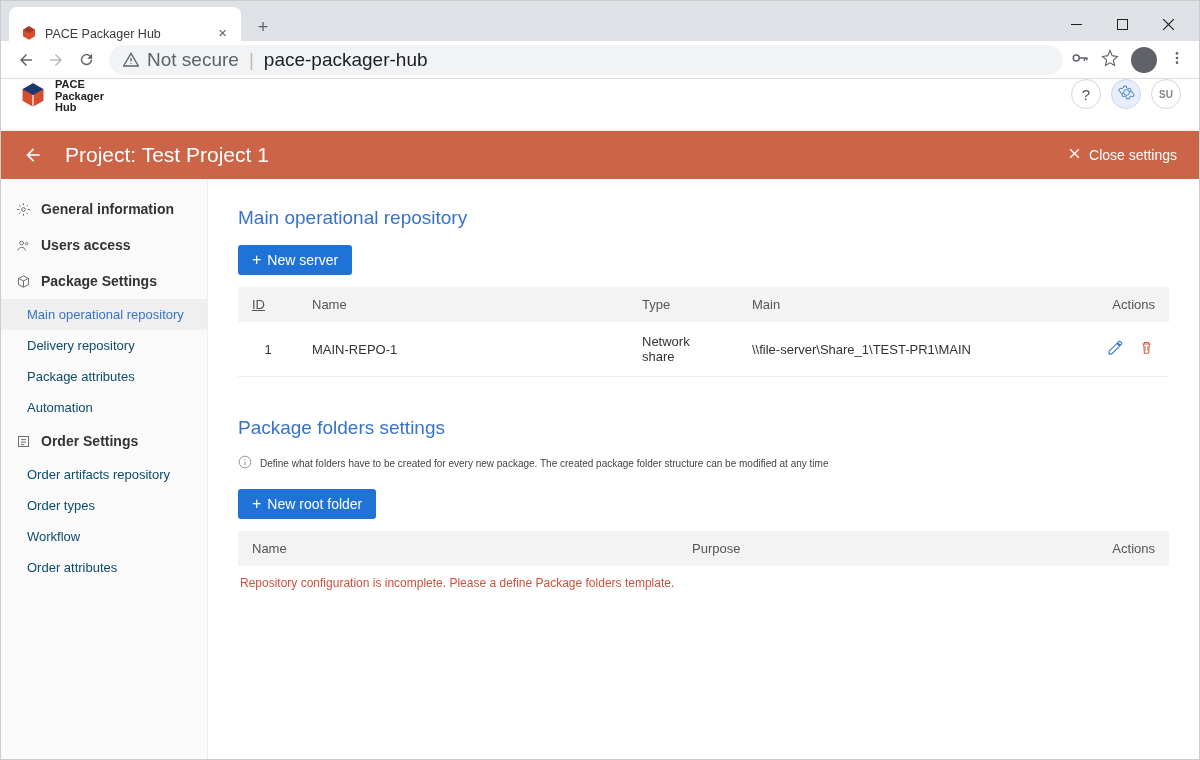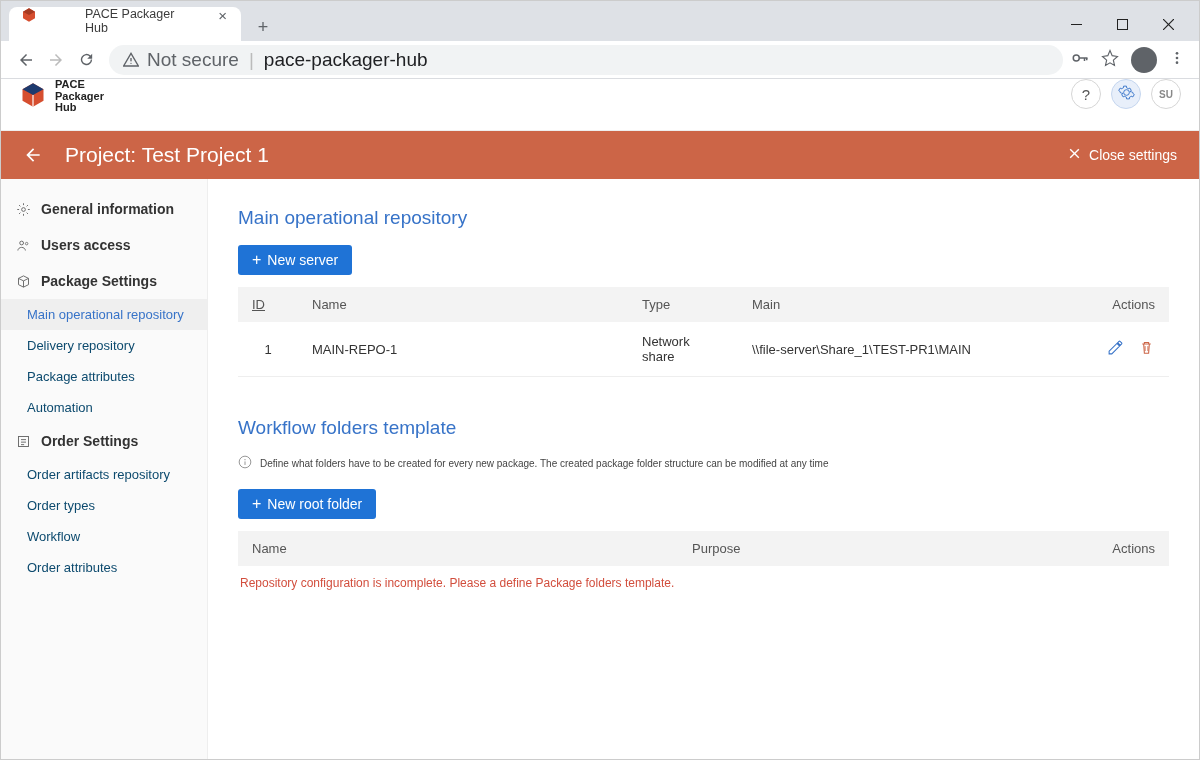--- a/index.html
+++ b/index.html
@@ -1,21 +1,21 @@
 <!DOCTYPE html>
 <html><head>
 <meta charset="utf-8">
 <style>
   * { box-sizing: border-box; margin: 0; padding: 0; }
   body { font-family: "Segoe UI", Arial, sans-serif; font-size: 13px; color: #333; background: #fff; width: 1200px; height: 760px; overflow: hidden; border: 1px solid #ccc; }
   
   
   .browser-chrome { background: #dee1e6; }
   .tab-strip { display: flex; align-items: flex-end; height: 40px; padding: 6px 8px 0 8px; }
-  .tab { display: flex; align-items: flex-start; background: #fff; border-radius: 8px 8px 0 0; padding: 0 12px; height: 34px; width: 232px; font-size: 12.5px; color: #3c3c3c; gap: 40px; }
+  .tab { display: flex; align-items: flex-end; background: #fff; border-radius: 8px 8px 0 0; padding: 0 12px; height: 34px; width: 232px; font-size: 12.5px; color: #3c3c3c; }
   .tab .favicon { width: 16px; height: 16px; margin-right: 8px; display: inline-flex; align-items: center; justify-content: center; }
   .tab .close { margin-left: auto; color: #5f6368; font-size: 15px; cursor: pointer; padding: 0 2px;}
   .new-tab { width: 28px; height: 28px; display: flex; align-items: center; justify-content: center; color: #5f6368; font-size: 18px; margin-left: 8px; cursor: pointer; }
   .window-controls { margin-left: auto; display: flex; align-items: center; height: 34px; }
   .wc-btn { width: 46px; height: 30px; display: flex; align-items: center; justify-content: center; color: #222; font-size: 14px; cursor: pointer; }
   
   .addr-bar { display: flex; align-items: center; background: #fff; height: 38px; padding: 0 10px; border-bottom: 1px solid #dadce0; }
   .nav-btn { width: 30px; height: 30px; display: flex; align-items: center; justify-content: center; color: #5f6368; font-size: 18px; cursor: pointer; border-radius: 50%; }
   .nav-btn.disabled { color: #bbb; cursor: default; }
   .url-box { flex: 1; display: flex; align-items: center; background: #f1f3f4; border-radius: 20px; height: 30px; margin: 0 8px; padding: 0 14px; font-size: 19px; color: #5f6368; }
@@ -299,21 +299,21 @@
                   <path d="M6 7h12M9 7V5h6v2M8 7l1 13h6l1-13" fill="none" stroke="#cc6547" stroke-width="1.5"></path>
                   <line x1="10" y1="10" x2="10" y2="17" stroke="#cc6547" stroke-width="1.3"></line>
                   <line x1="14" y1="10" x2="14" y2="17" stroke="#cc6547" stroke-width="1.3"></line>
                 </svg>
             </span>
           </td>
         </tr>
       </tbody>
     </table>
     
-    <div class="section-title second">Workflow folders template</div>
+    <div class="section-title second">Package folders settings</div>
     <div class="info-row">
       <span class="info-icon">
         <svg width="14" height="14" viewBox="0 0 24 24">
             <circle cx="12" cy="12" r="10" fill="none" stroke="#888" stroke-width="1.5"></circle>
             <circle cx="12" cy="8" r="1" fill="#888"></circle>
             <line x1="12" y1="11" x2="12" y2="17" stroke="#888" stroke-width="1.5"></line>
           </svg>
       </span>
       <span>Define what folders have to be created for every new package. The created package folder structure can be modified at any time</span>
     </div>

